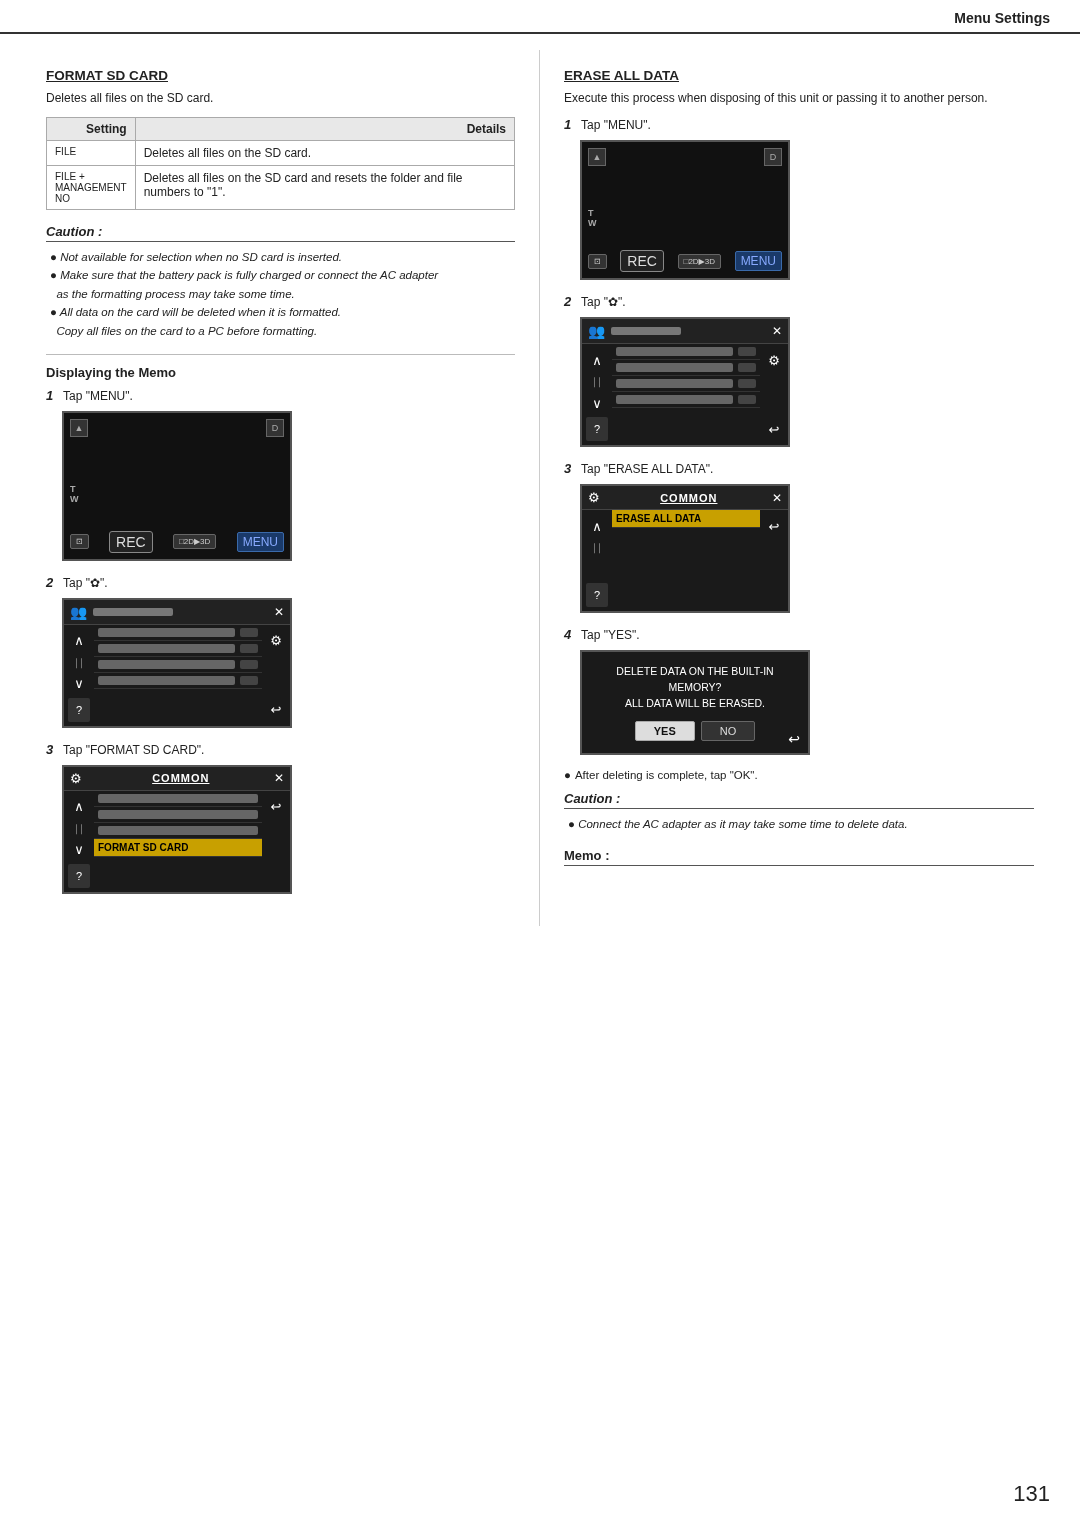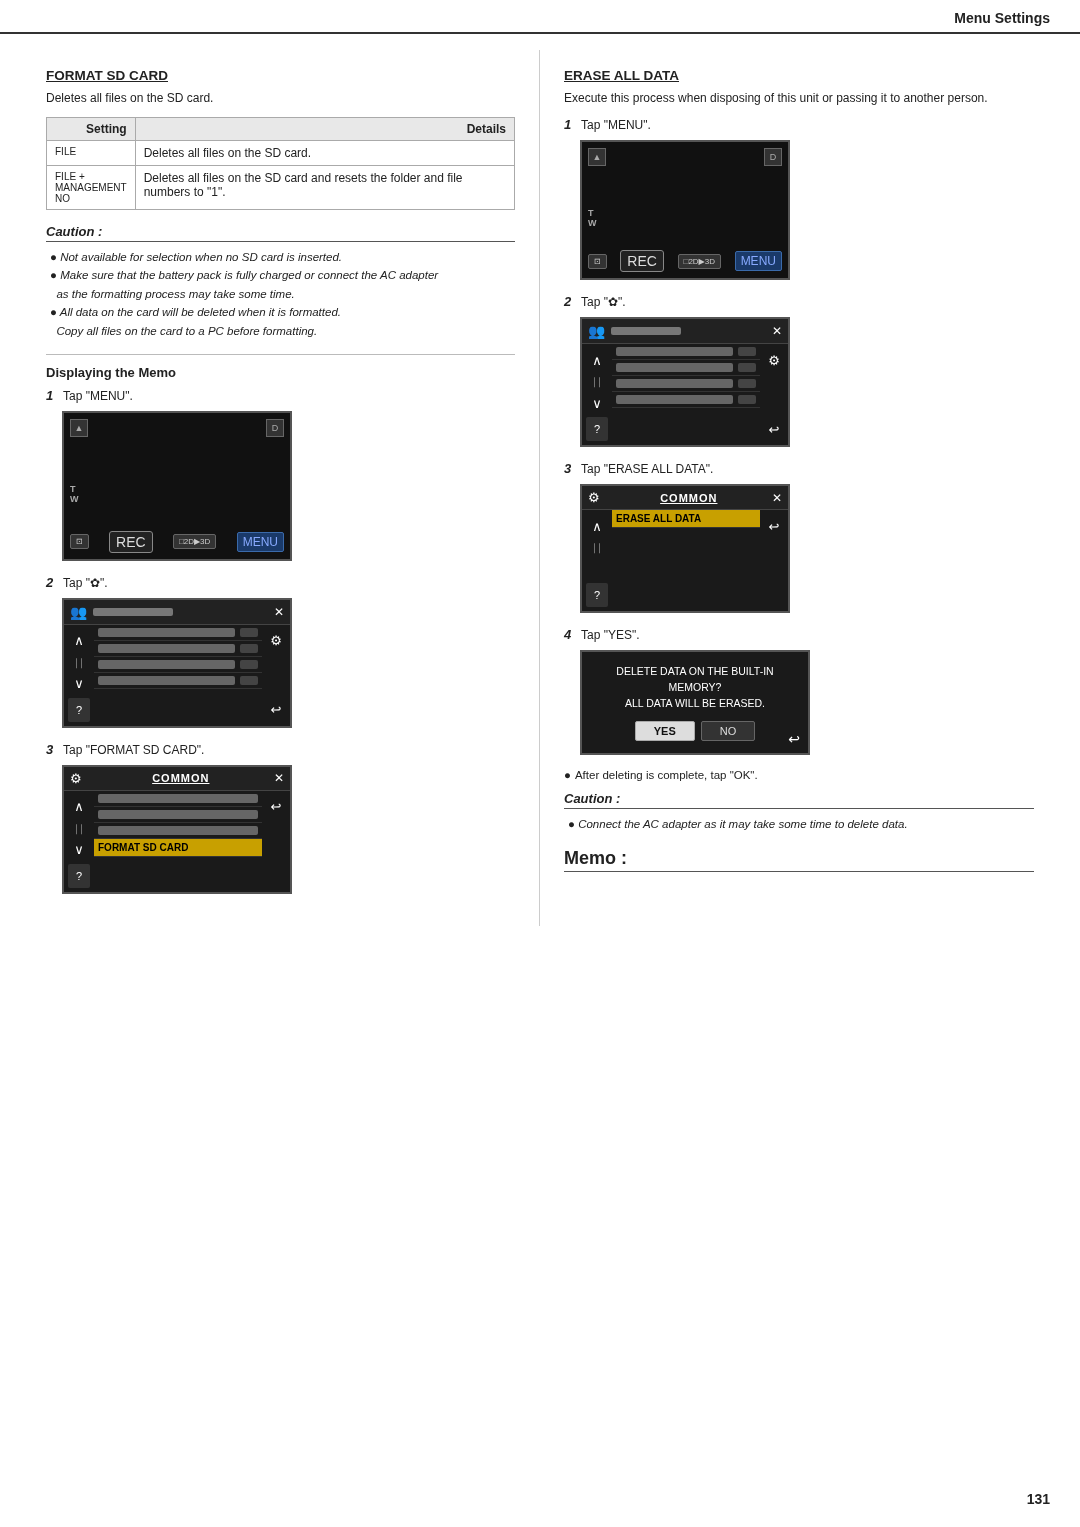--- a/index.html
+++ b/index.html
@@ -96,21 +96,21 @@
     .caution-list li::before {
       content: "● ";
     }
 
     
     .memo-block {
       margin-top: 10px;
     }
     .memo-title {
       font-weight: bold;
-      font-size: 18px;
+      font-size: 13px;
       border-bottom: 1px solid #555;
       padding-bottom: 2px;
       margin-bottom: 18px;
     }
     .memo-list {
       list-style: none;
       padding-left: 4px;
       font-size: 11.5px;
       line-height: 1.6;
     }
@@ -396,22 +396,22 @@
       right: 8px;
       color: #fff;
       font-size: 14px;
     }
 
     
     .page-number {
       position: absolute;
       bottom: 20px;
       right: 30px;
-      font-size: 14px;
-      font-weight: bold;
+      font-size: 22px;
+      font-weight: normal;
       color: #222;
     }
 
     .divider-line {
       border: none;
       border-top: 1px solid #bbb;
       margin: 10px 0;
     }
 
     .slash-row {

